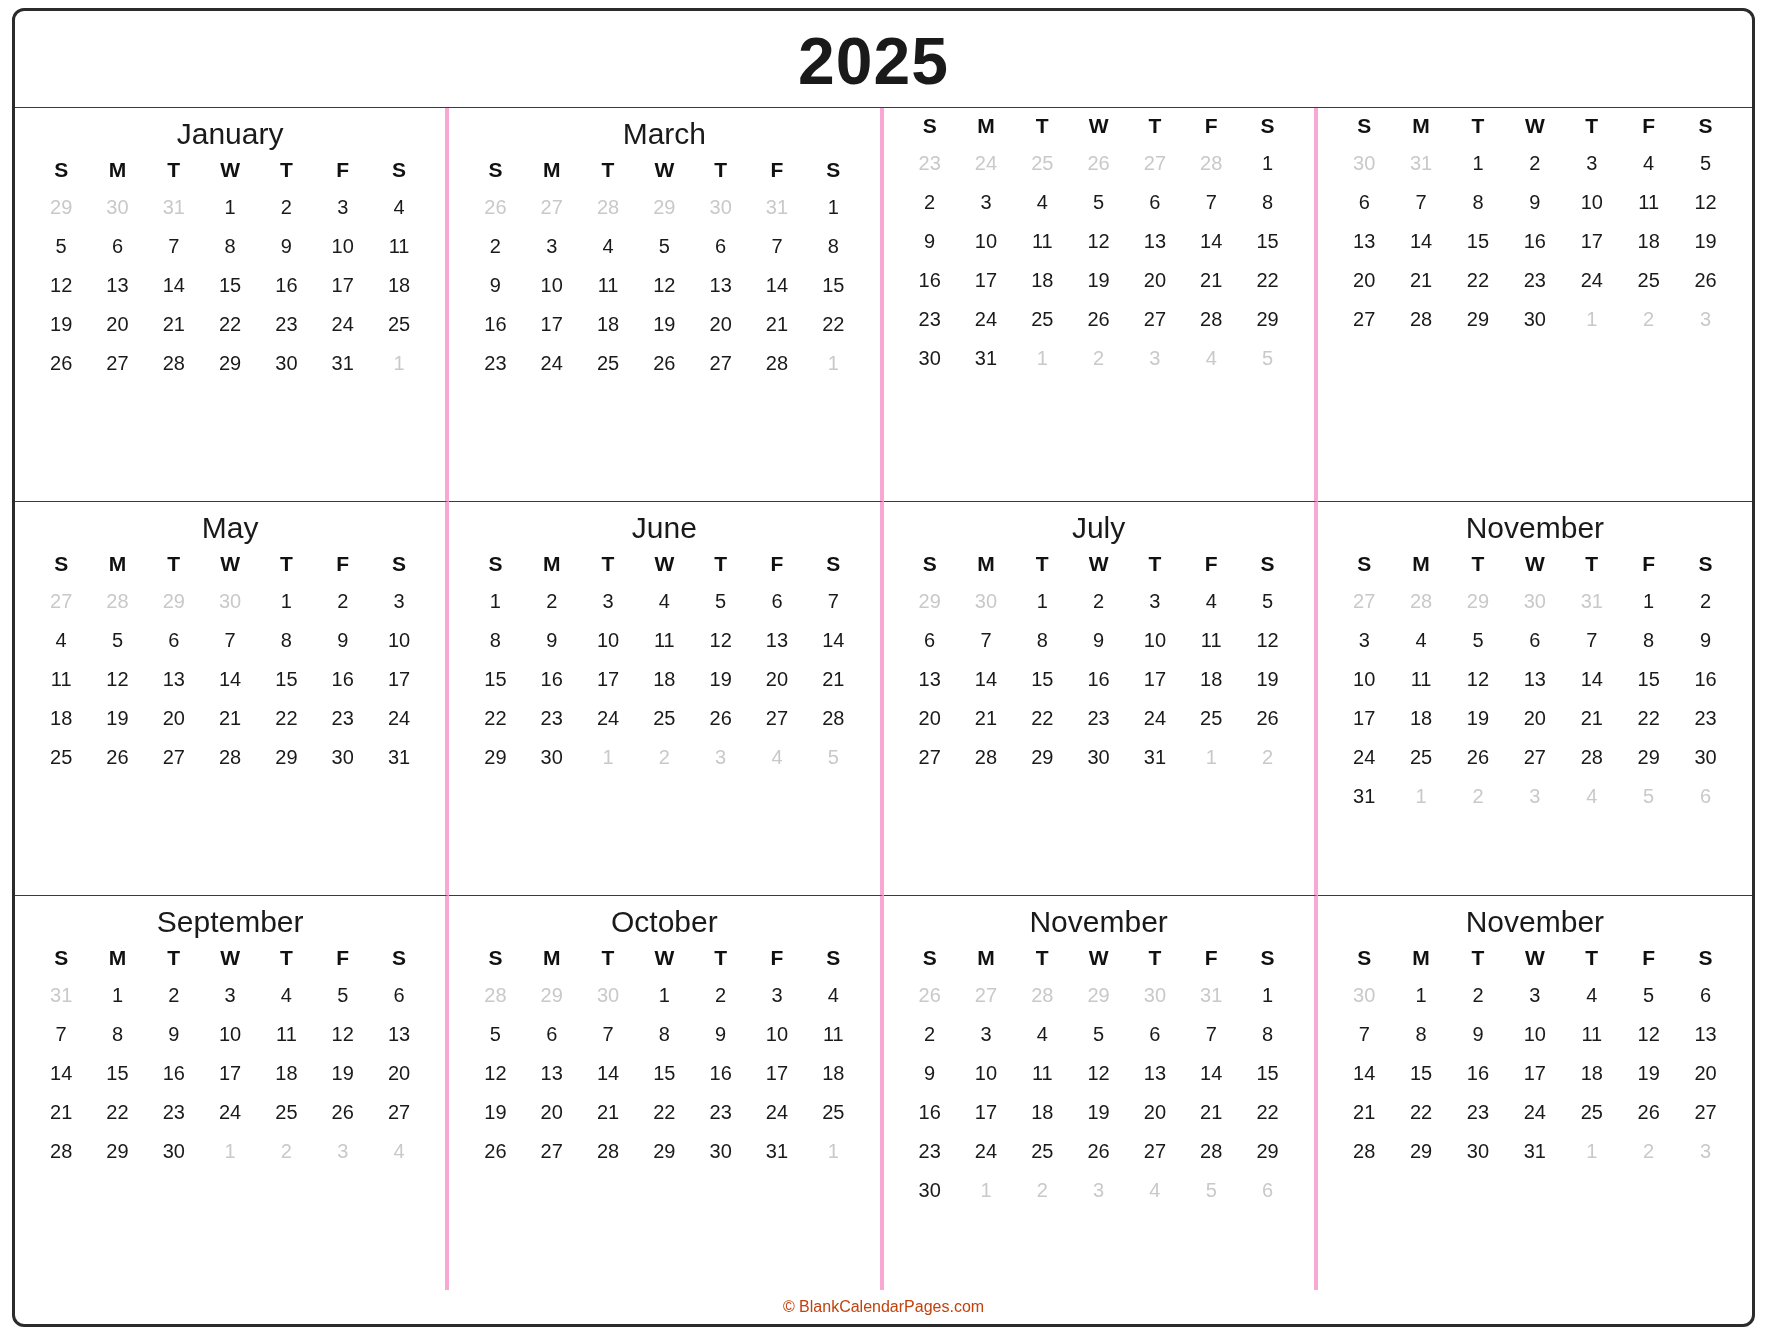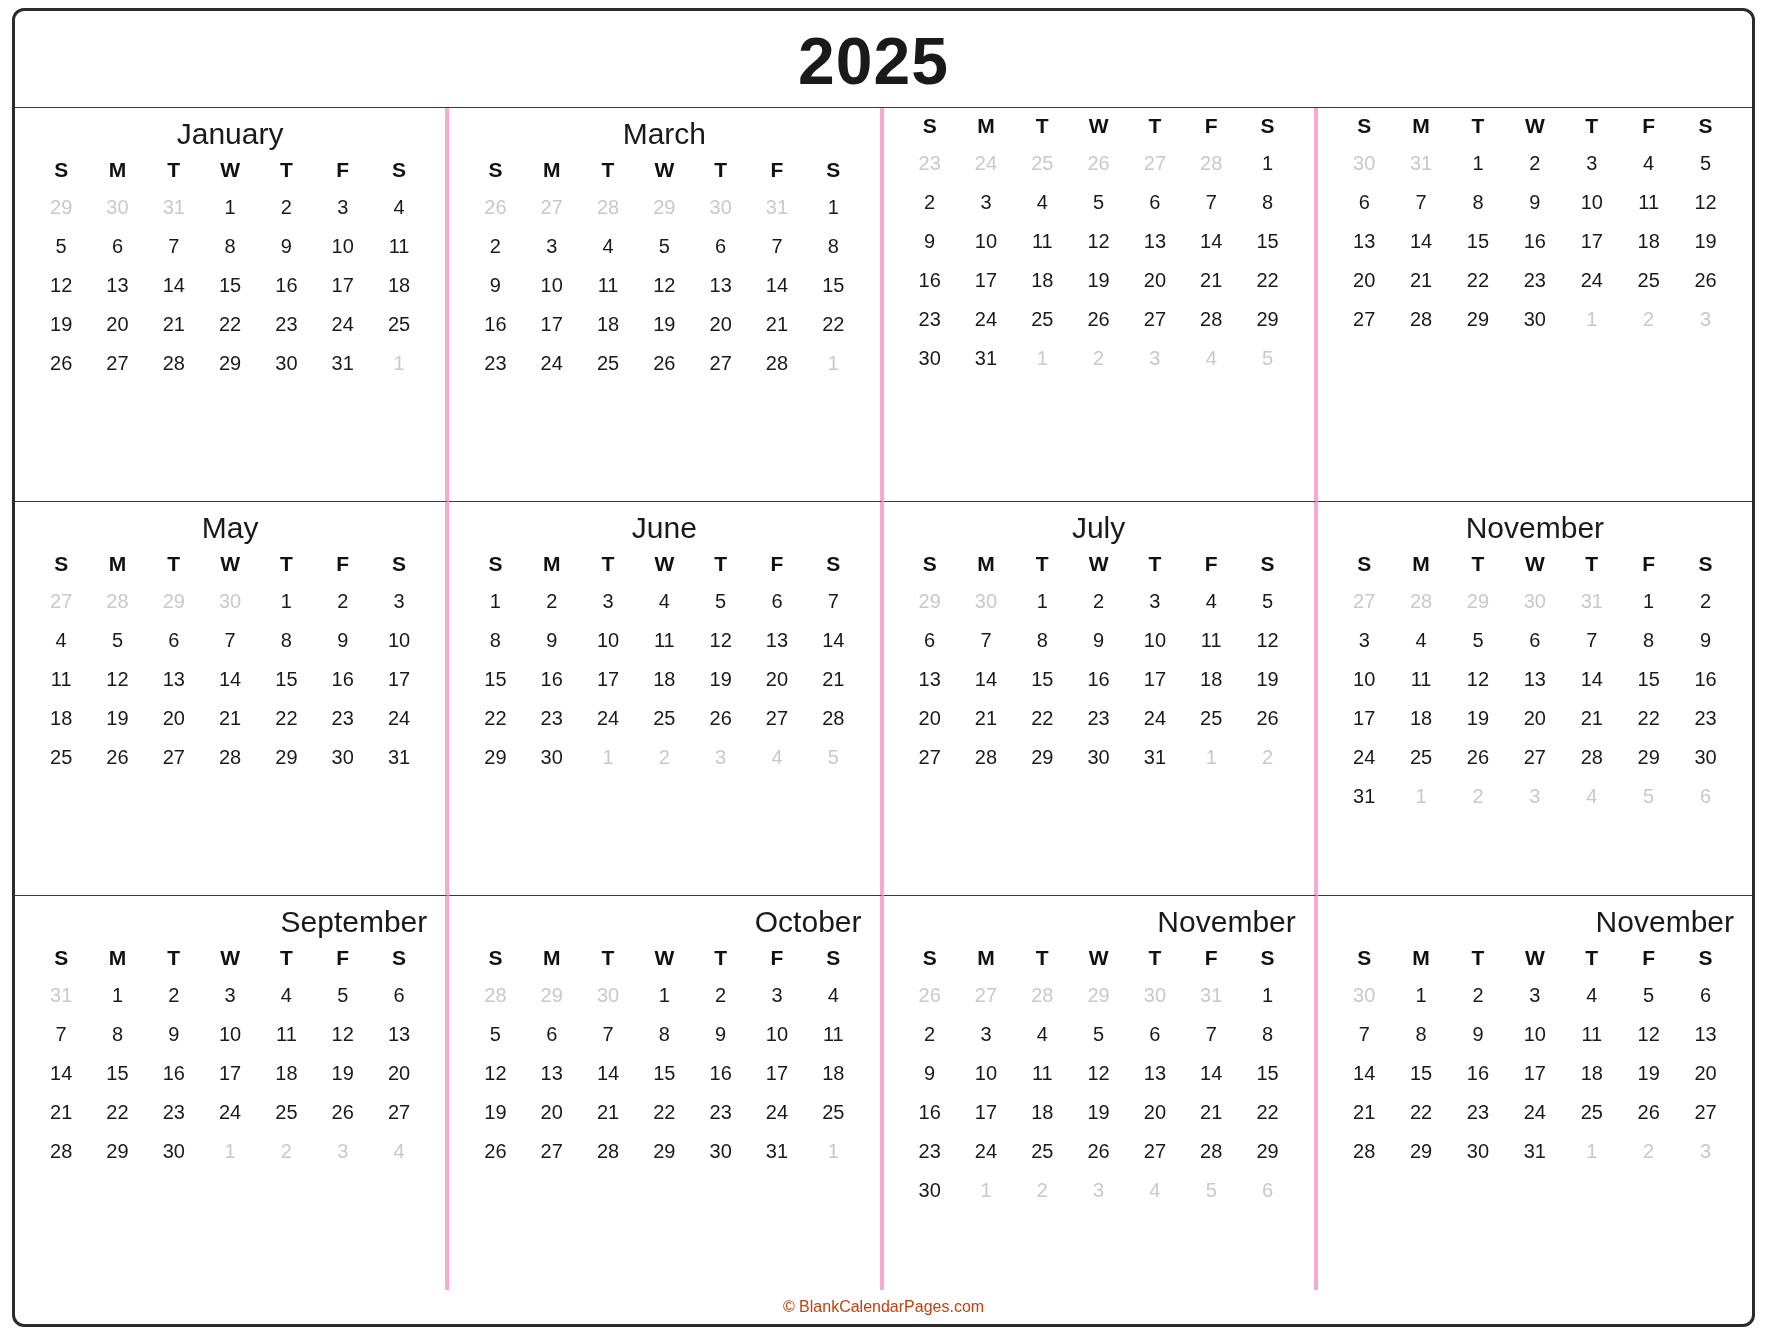--- a/index.html
+++ b/index.html
@@ -59,21 +59,21 @@
   }
   .month {
     box-sizing: border-box;
     border-right: 4px solid #f9a8d4;
     border-bottom: 1px solid #3a3a3a;
     padding: 4px 18px 4px 18px;
     display: flex;
     flex-direction: column;
   }
   .month.col4 { border-right: none; }
-  .month.row3 { border-bottom: none; align-items: flex-end; }
+  .month.row3 { border-bottom: none; }
   .month-name {
     text-align: center;
     font-size: 30px;
     font-weight: normal;
     color: #1a1a1a;
     margin: 6px 0 6px 0;
     line-height: 1.05;
   }
   table.cal {
     width: 100%;

